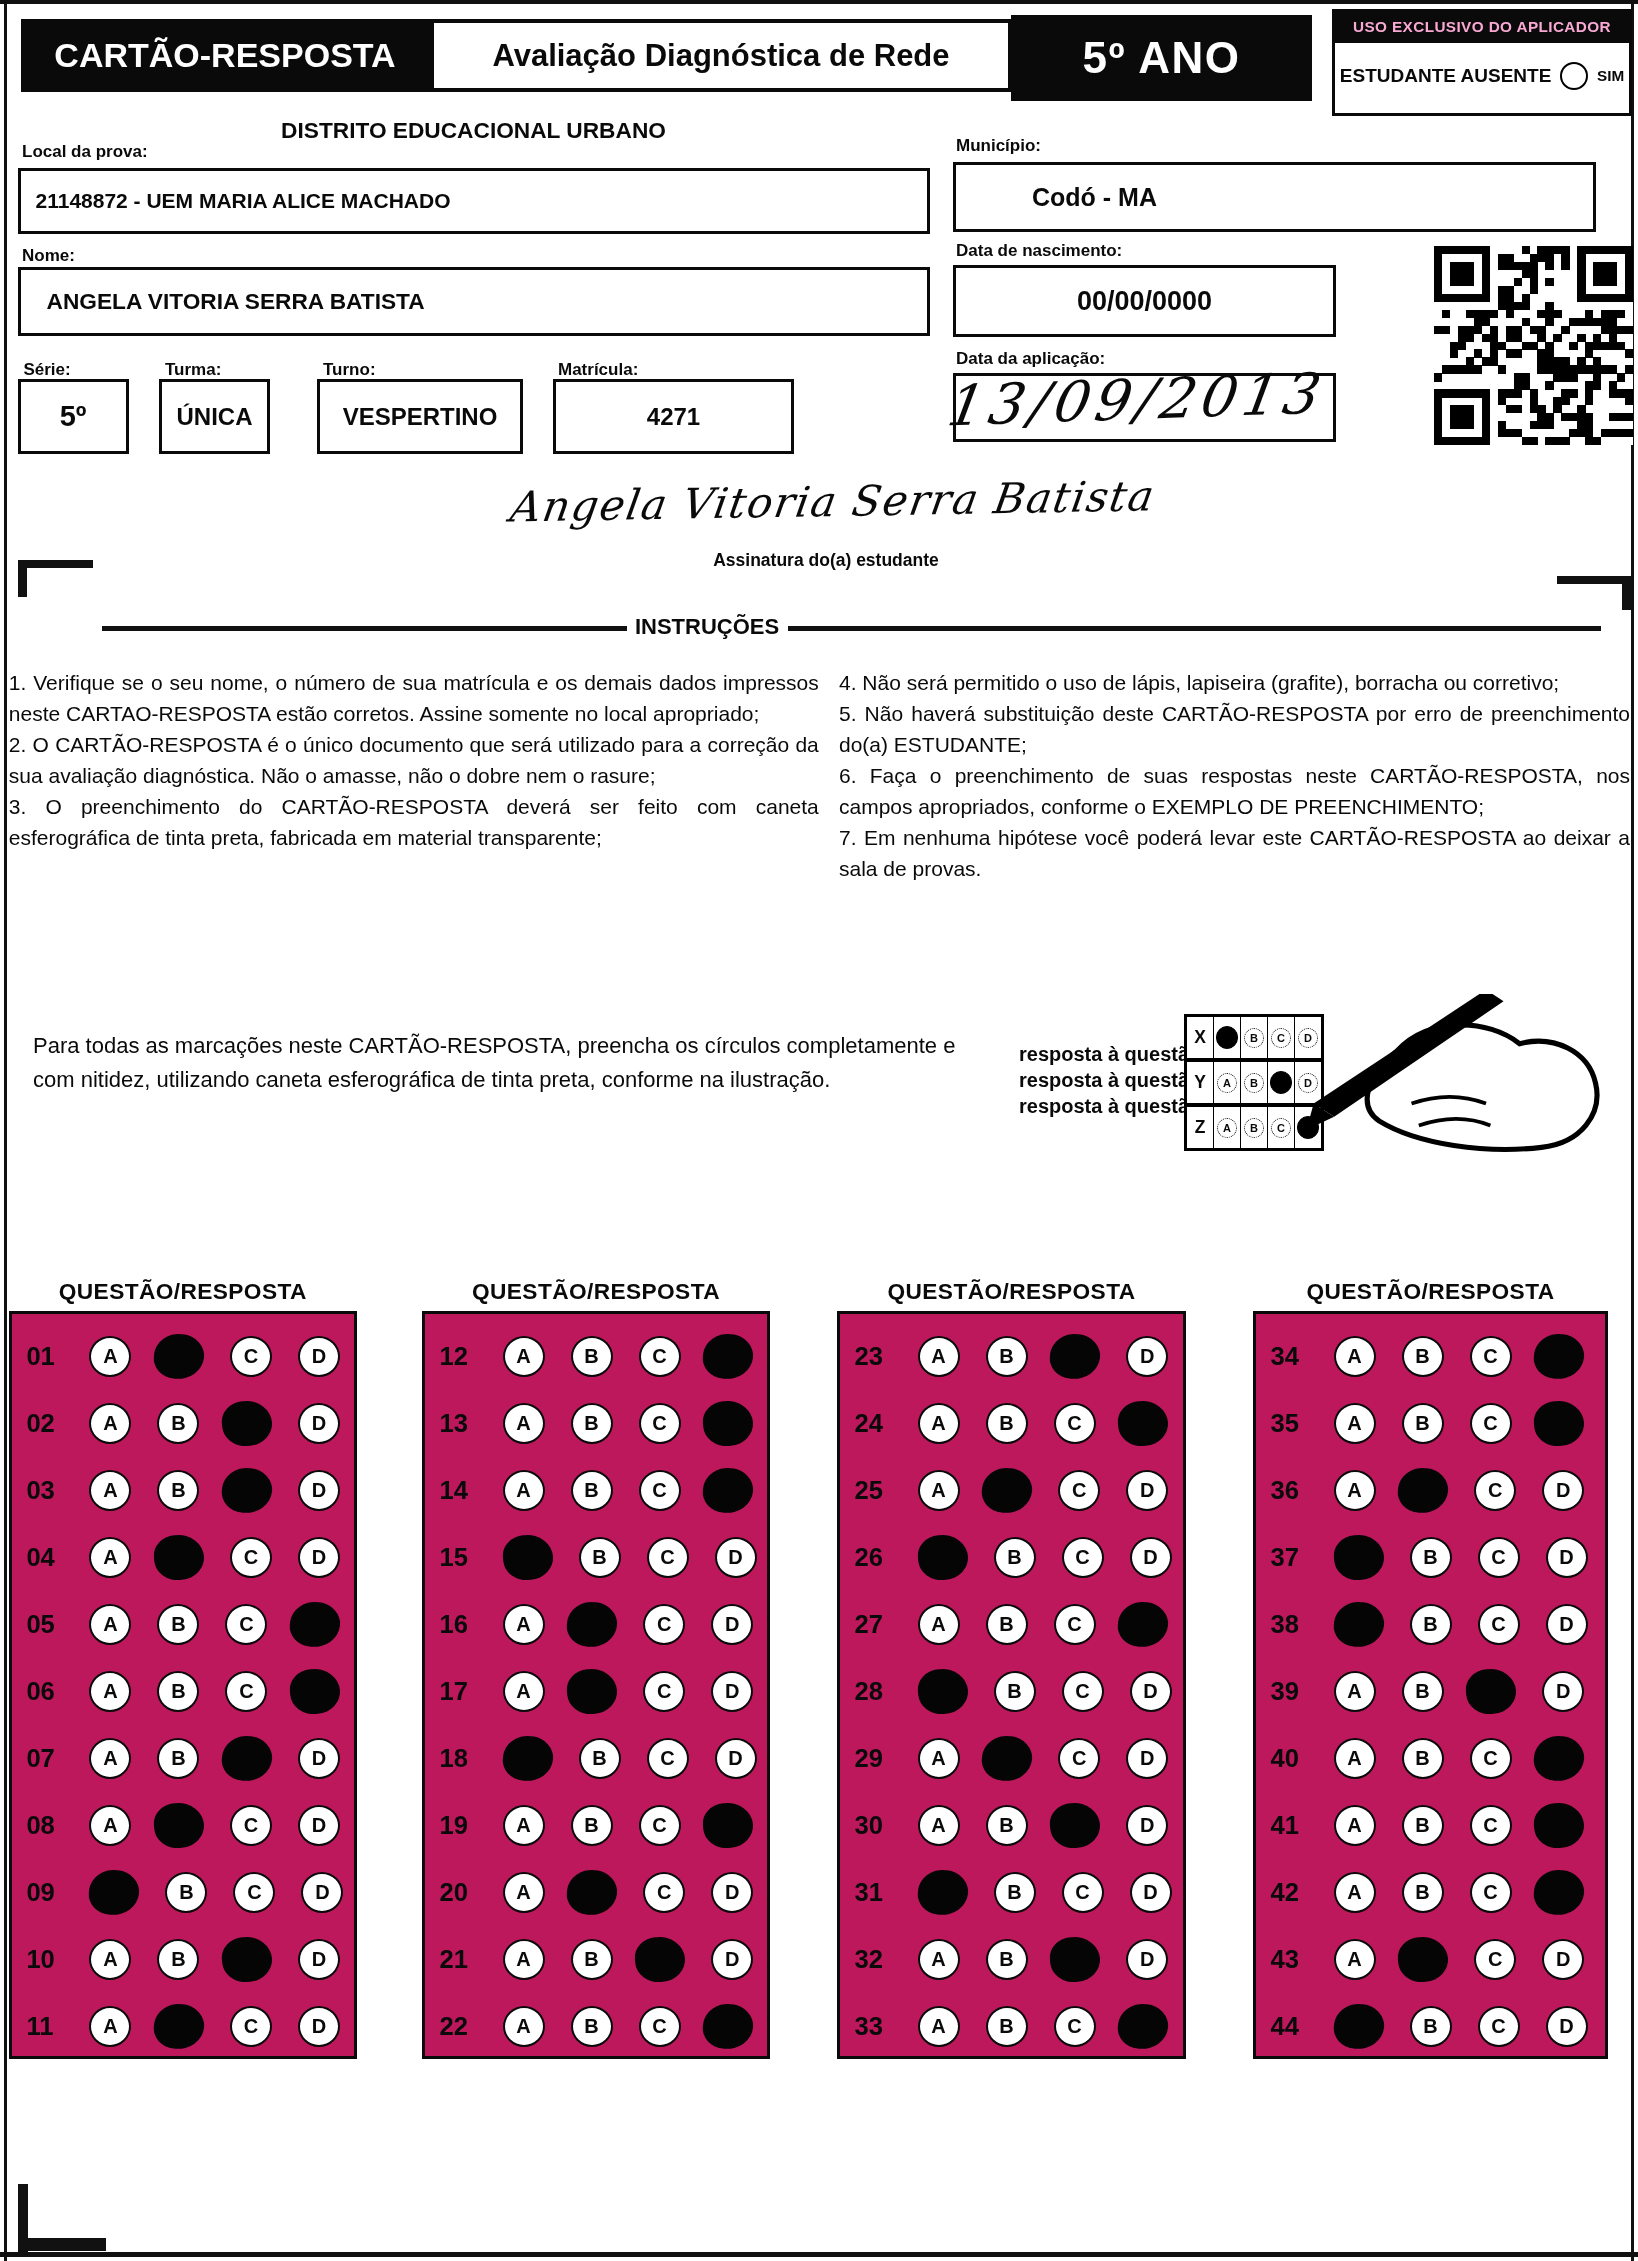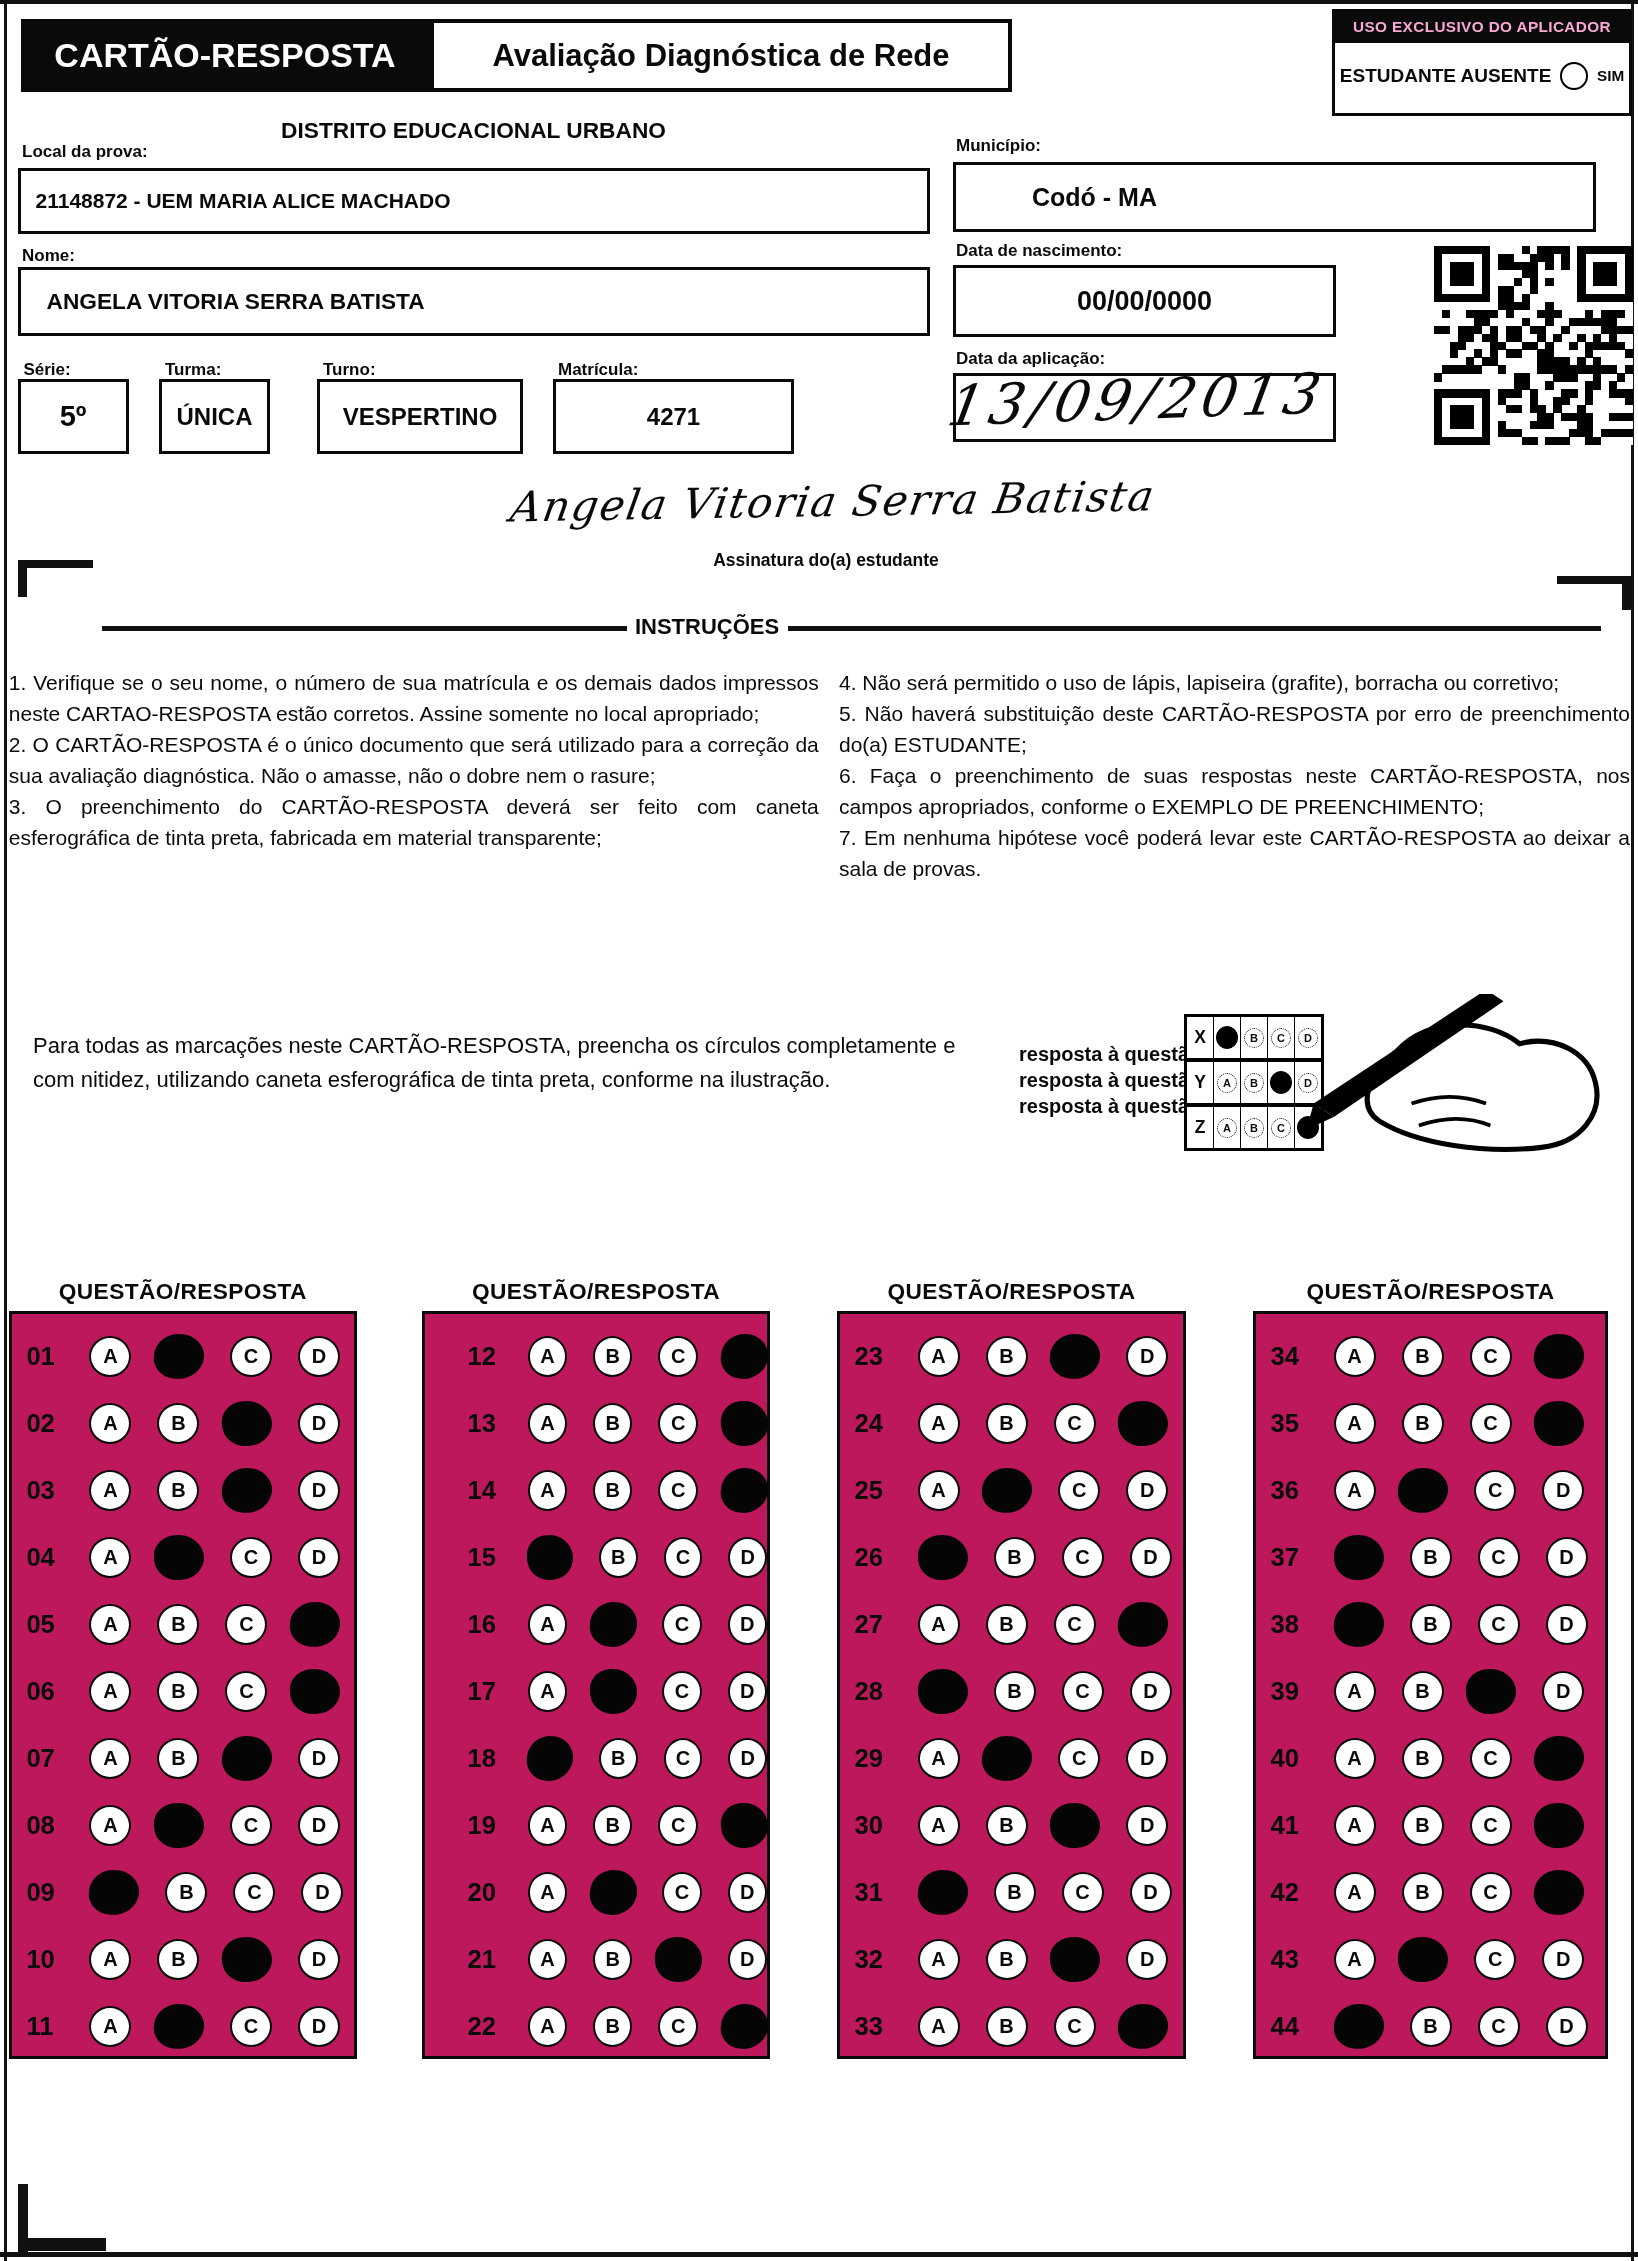--- a/index.html
+++ b/index.html
@@ -51,20 +51,23 @@
   <div class="bar" style="left:0;top:0;width:1639px;height:3.7px;"></div>
   <div class="bar" style="left:4.4px;top:0;width:2.9px;height:2261px;"></div>
   <div class="bar" style="left:1631px;top:0;width:2.9px;height:2261px;"></div>
   <div class="bar" style="left:0;top:2252px;width:1639px;height:5.1px;"></div>
 
   <div class="hbox inv" style="left:20.5px;top:19px;width:409px;height:73px;font-size:34px;">
       <span>CARTÃO-RESPOSTA</span>
     </div>
   <div class="hbox" style="left:430px;top:19px;width:582px;height:73px;border:4.4px solid #0a0a0a;font-size:31px;">
       <span>Avaliação Diagnóstica de Rede</span>
+    </div>
+  <div class="hbox inv" style="left:1011px;top:14.6px;width:301px;height:86px;font-size:44px;letter-spacing:1.5px;">
+      <span>5º ANO</span>
     </div>
   <div class="abs" style="left:1332px;top:8.8px;width:300px;height:107px;border:3.7px solid #0a0a0a;box-sizing:border-box;background:#fff;">
     <div class="uso-head">USO EXCLUSIVO DO APLICADOR</div>
     <div class="uso-body">
       <span>ESTUDANTE AUSENTE</span>
       <span class="circle"></span>
       <span style="font-size:15.3px;text-align:right;">SIM</span>
     </div>
   </div>
 
@@ -584,21 +587,21 @@
         <div class="q-row">
           <span class="q-num">11</span>
           <span class="bubble first">A</span>
           <span class="bubble marked"></span>
           <span class="bubble">C</span>
           <span class="bubble">D</span>
         </div>
       </div>
   </div>
   <div class="answer-col abs" style="left:0;top:0;">
-    <div class="answer-box" style="left:422px;width:348px;padding-left:28px;">
+    <div class="answer-box" style="left:422px;width:348px;">
         <div class="q-row">
           <span class="q-num">12</span>
           <span class="bubble first">A</span>
           <span class="bubble">B</span>
           <span class="bubble">C</span>
           <span class="bubble marked"></span>
         </div>
         <div class="q-row">
           <span class="q-num">13</span>
           <span class="bubble first">A</span>

